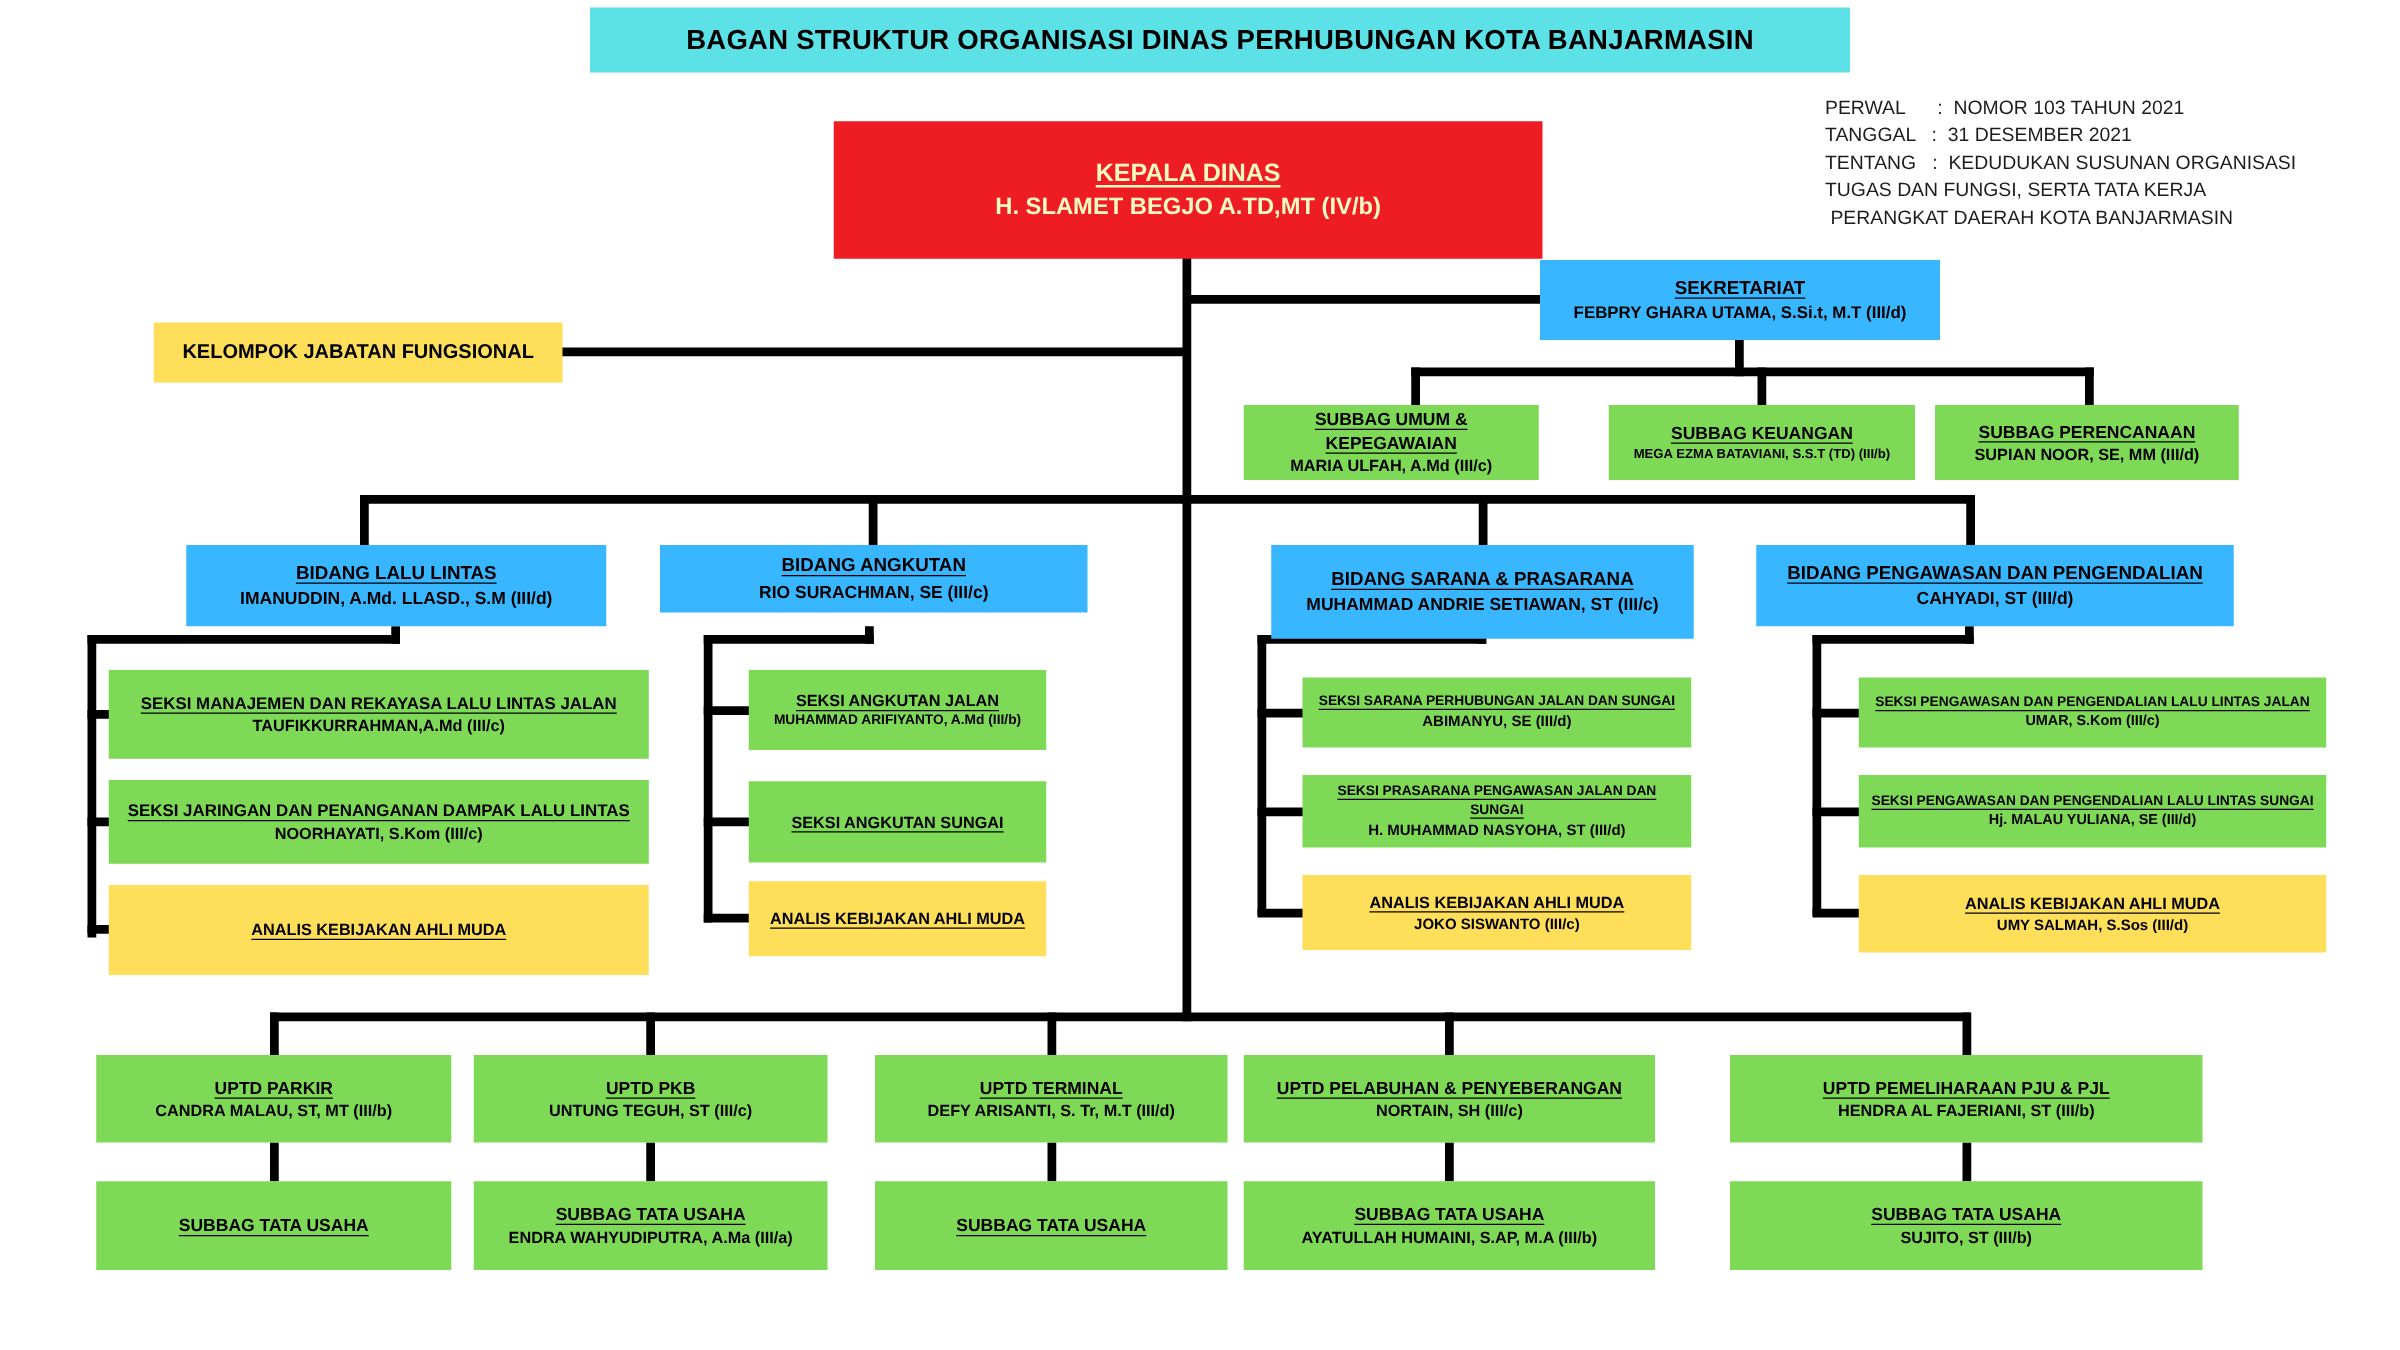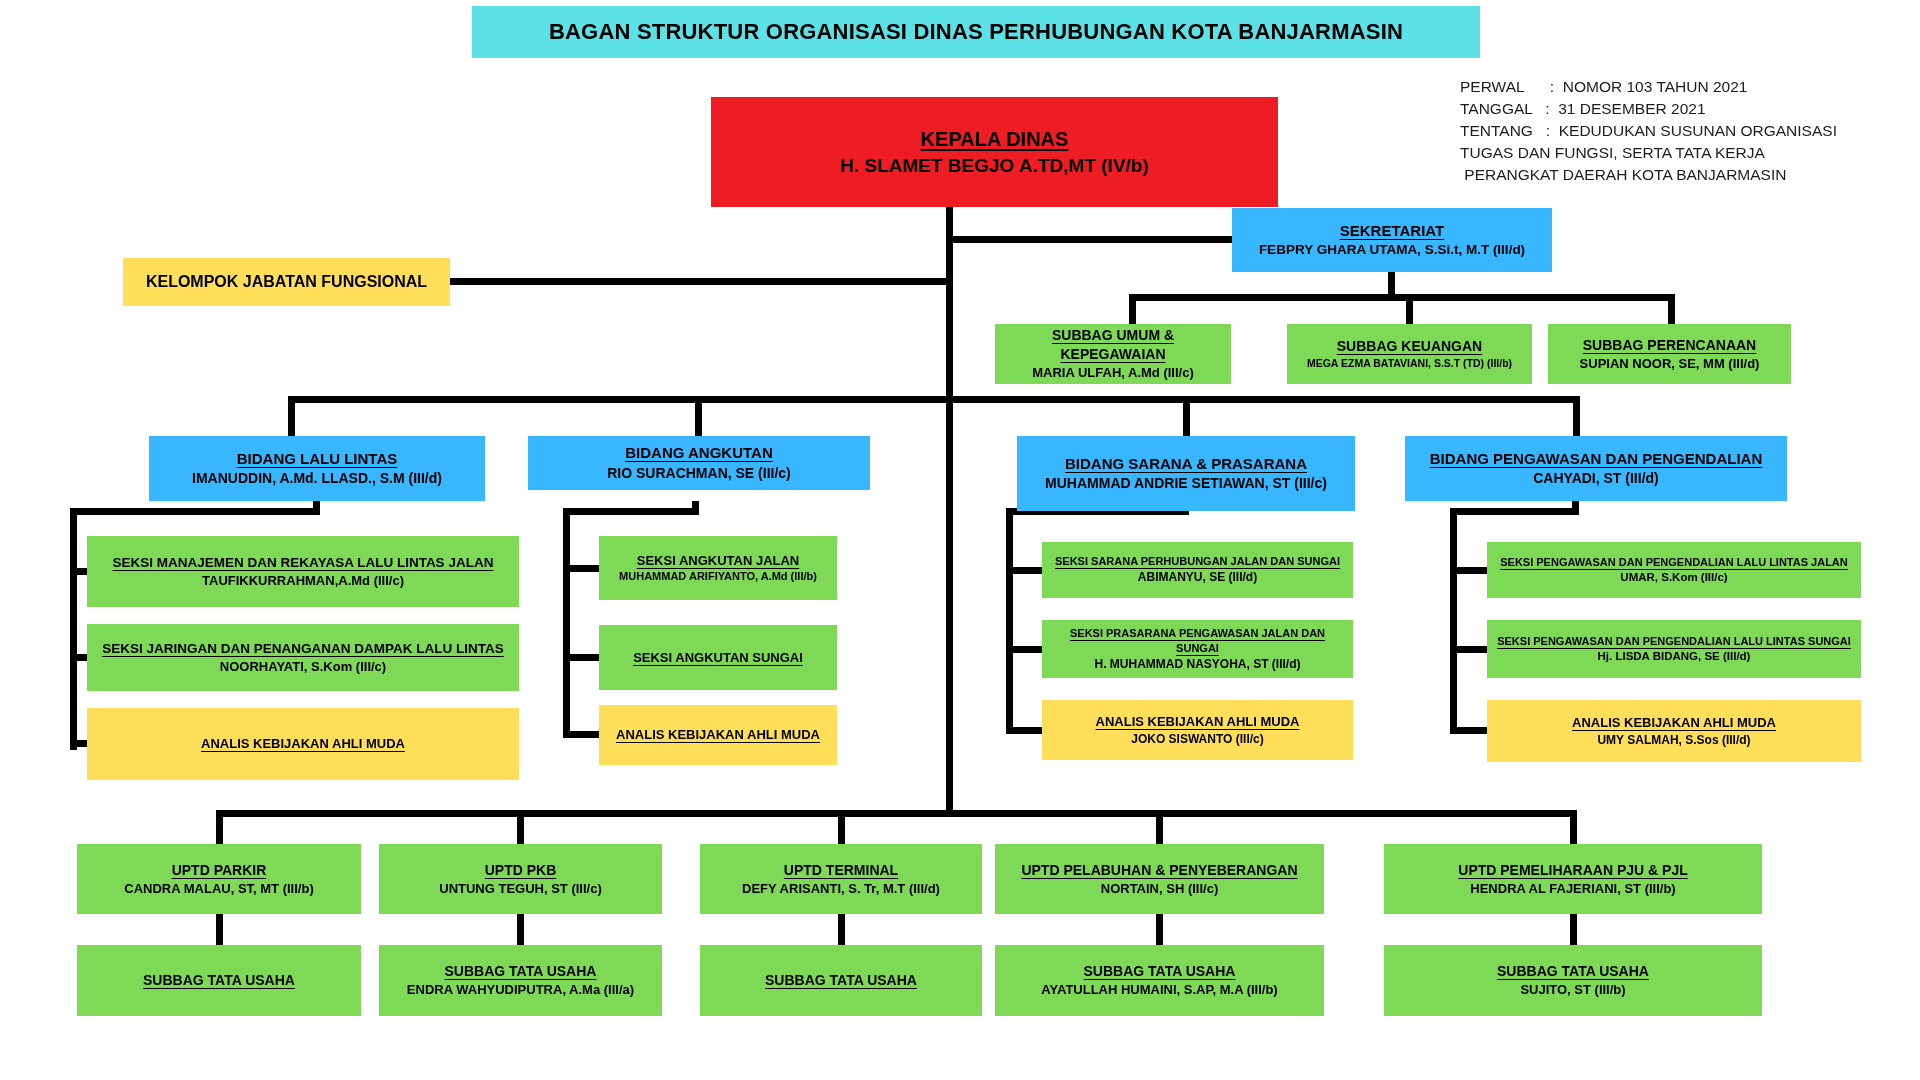--- a/index.html
+++ b/index.html
@@ -1,20 +1,20 @@
 <!DOCTYPE html>
 <html><head>
 <meta charset="utf-8">
 <style>
   html,body{margin:0;padding:0;background:#ffffff;}
   #stage{position:relative;width:1920px;height:1080px;background:#ffffff;overflow:hidden;
          font-family:"Liberation Sans",sans-serif;color:#000;}
   .box{position:absolute;display:flex;flex-direction:column;justify-content:center;align-items:center;
        text-align:center;font-weight:700;box-sizing:border-box;padding:3px 8px;line-height:1.35;}
-  .red{background:#EE1D23;color:#000000;margin-left:44px;}
+  .red{background:#EE1D23;color:#fef9c3;}
   .blue{background:#38B6FF;}
   .green{background:#7ED957;}
   .yellow{background:#FFDE59;}
   .t{text-decoration:underline;text-underline-offset:3px;}
   .noul .t{text-decoration:none;}
   .ln{position:absolute;background:#000000;}
   #title{position:absolute;left:472px;top:6px;width:1008px;height:52px;background:#5CE1E6;
          display:flex;align-items:center;justify-content:center;font-weight:700;font-size:22px;letter-spacing:.2px;}
   #legal{position:absolute;left:1460px;top:76px;width:440px;font-size:15.5px;line-height:1.42;
          font-weight:400;color:#1c1c1c;}
@@ -180,21 +180,21 @@
     <div class="t">ANALIS KEBIJAKAN AHLI MUDA</div>
     <div class="n">JOKO SISWANTO (III/c)</div>
   </div>
 
   <div class="box green sk4" style="left:1487px;top:542px;width:374px;height:56px">
     <div class="t">SEKSI PENGAWASAN DAN PENGENDALIAN LALU LINTAS JALAN</div>
     <div class="n">UMAR, S.Kom (III/c)</div>
   </div>
   <div class="box green sk4" style="left:1487px;top:620px;width:374px;height:58px">
     <div class="t">SEKSI PENGAWASAN DAN PENGENDALIAN LALU LINTAS SUNGAI</div>
-    <div class="n">Hj. LISDA BIDANG, SE (III/d)</div>
+    <div class="n">Hj. MALAU YULIANA, SE (III/d)</div>
   </div>
   <div class="box yellow an" style="left:1487px;top:700px;width:374px;height:62px">
     <div class="t">ANALIS KEBIJAKAN AHLI MUDA</div>
     <div class="n">UMY SALMAH, S.Sos (III/d)</div>
   </div>
 
   <div class="box green uptd" style="left:77px;top:844px;width:284px;height:70px">
     <div class="t">UPTD PARKIR</div>
     <div class="n">CANDRA MALAU, ST, MT (III/b)</div>
   </div>

